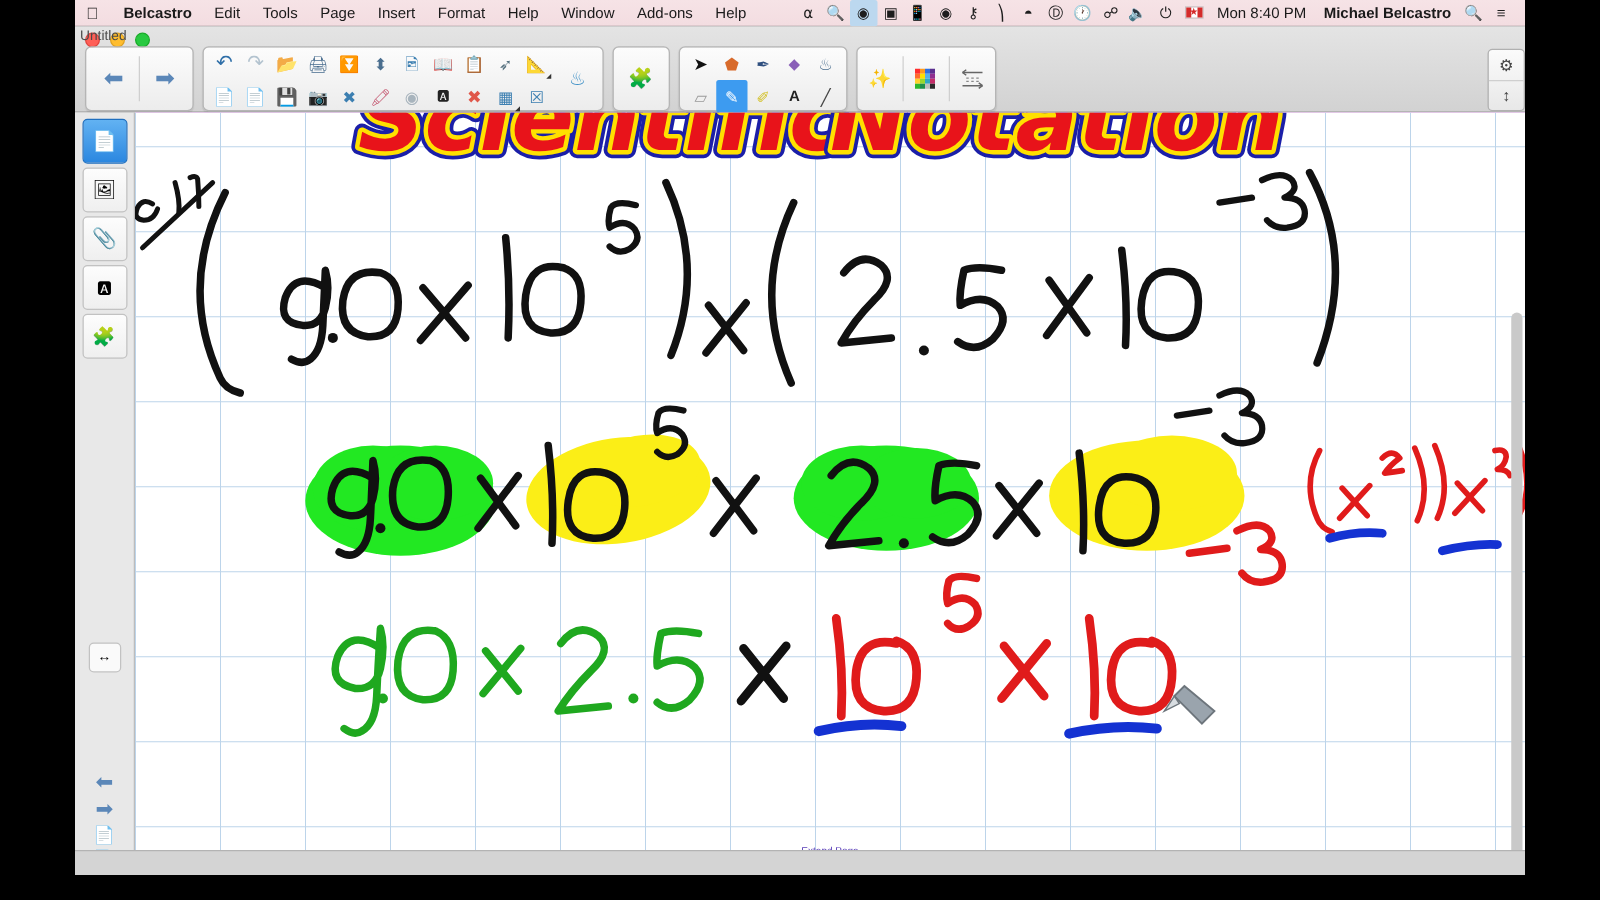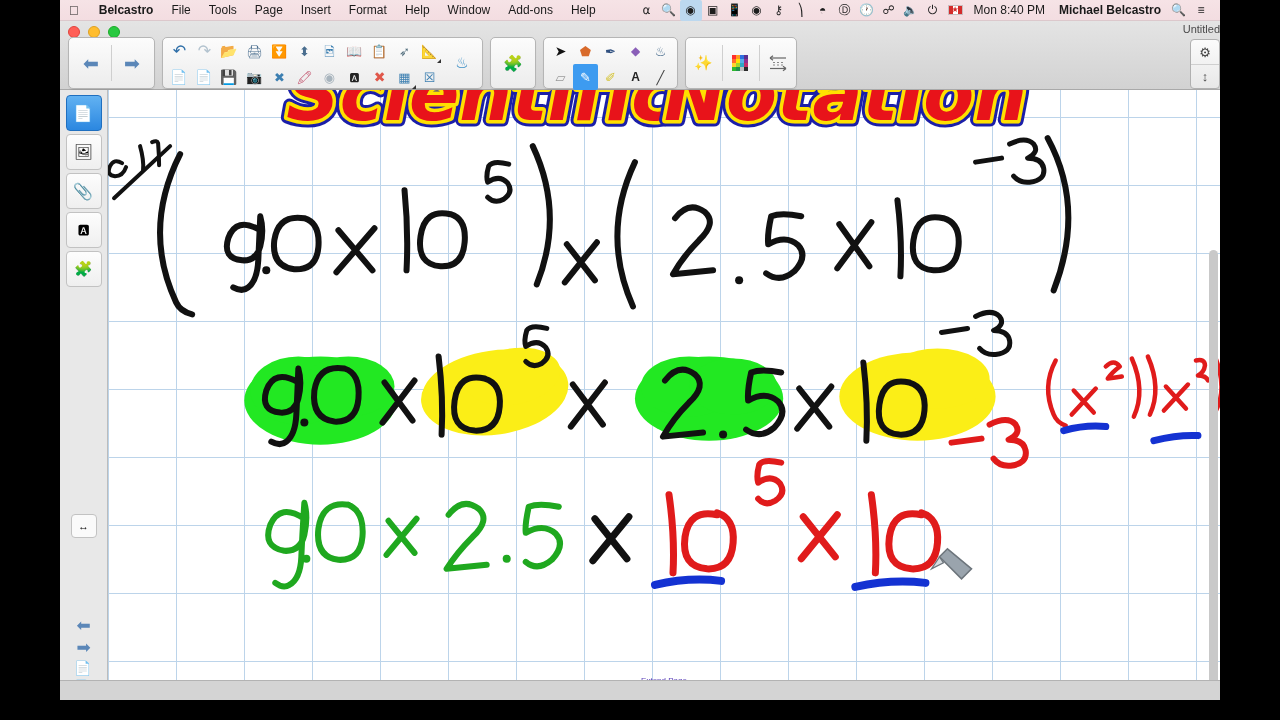--- a/index.html
+++ b/index.html
@@ -60,21 +60,21 @@
     position: relative; height: 69px;
     background: linear-gradient(to bottom, #e4e4e4 0%, #d2d2d2 100%);
     border-bottom: 1px solid #a9a9a9;
   }
   .traffic { position: absolute; left: 8px; top: 5px; display: flex; gap: 8px; }
   .dot { width: 12px; height: 12px; border-radius: 50%; }
   .dot.r { background: #ff5f57; border: 0.5px solid #e0443e; }
   .dot.y { background: #ffbd2e; border: 0.5px solid #dea123; }
   .dot.g { background: #28c940; border: 0.5px solid #1aab29; }
   .doctitle {
-    position: absolute; left: 4px; right: 0; top: 2px; text-align: right;
+    position: absolute; left: 4px; right: 0; top: 2px; text-align: left;
     font-size: 11px; color: #4a4a4a;
   }
 
   
   .toolbar {
     position: absolute; left: 8px; top: 16px; right: 8px; height: 52px;
     display: flex; align-items: flex-start; gap: 7px;
   }
   .tgroup {
     background: linear-gradient(to bottom,#fcfcfc,#ececec);
@@ -183,21 +183,21 @@
   }
 </style>
 </head>
 <body>
 
 <div id="screen">
 
   <div class="menubar">
     <span class="apple"></span>
     <span class="menu-item bold">Belcastro</span>
-    <span class="menu-item">File</span>
+    <span class="menu-item">Edit</span>
     <span class="menu-item">Tools</span>
     <span class="menu-item">Page</span>
     <span class="menu-item">Insert</span>
     <span class="menu-item">Format</span>
     <span class="menu-item">Help</span>
     <span class="menu-item">Window</span>
     <span class="menu-item">Add-ons</span>
     <span class="menu-item">Help</span>
 
     <span class="menubar-right">

